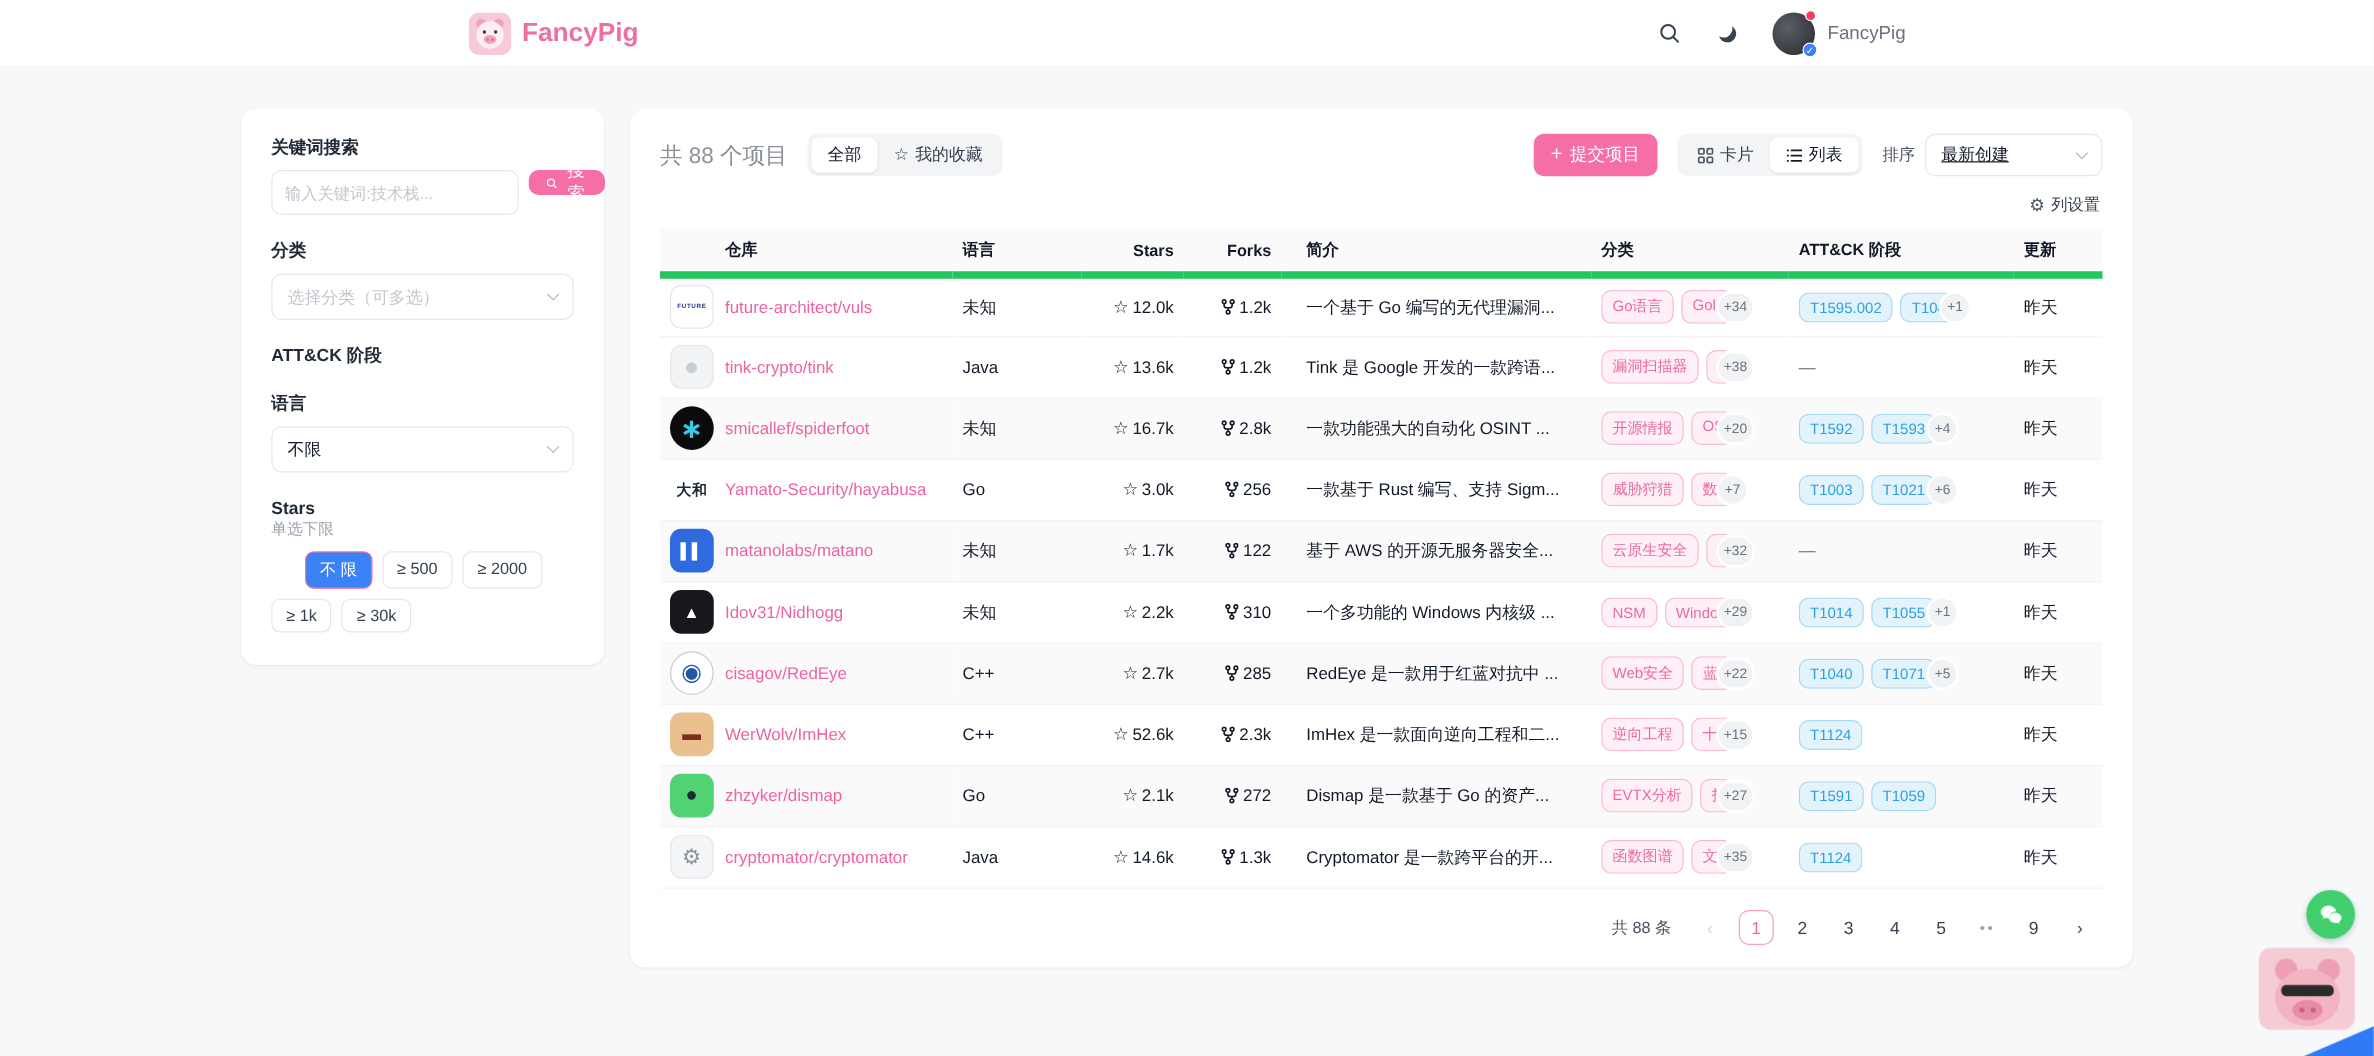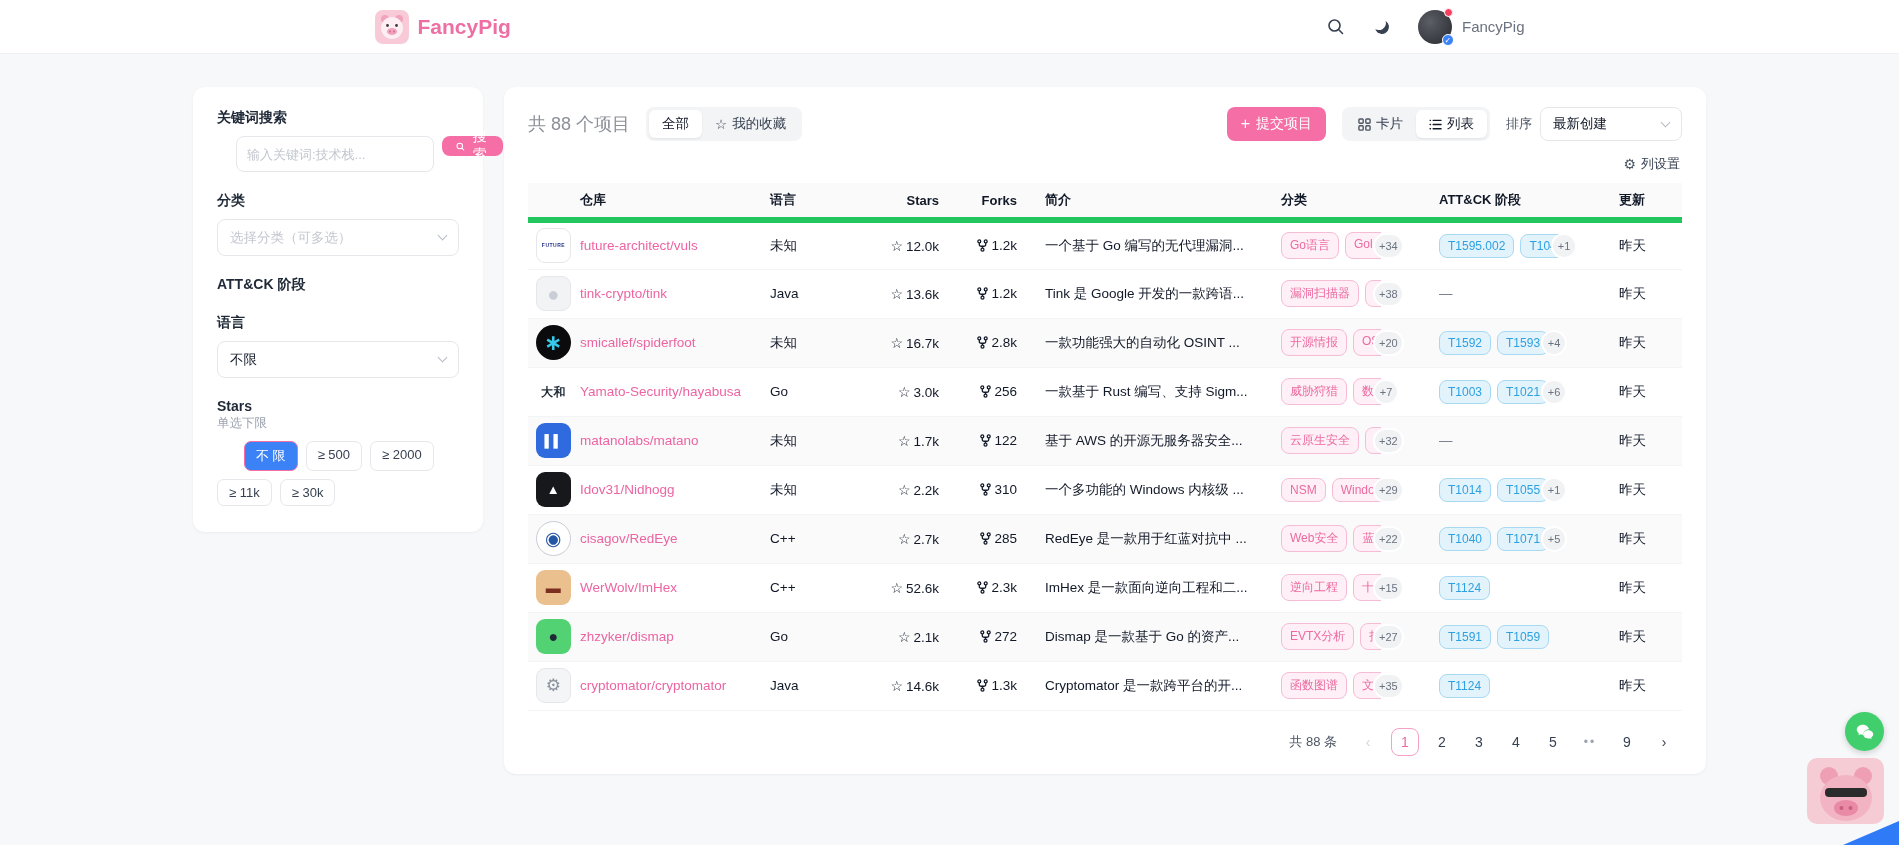--- a/index.html
+++ b/index.html
@@ -29,21 +29,21 @@
   
   .page { width:1513px; margin:33px auto 0; display:flex; gap:21px; align-items:flex-start; }
   .card { background:#fff; border-radius:12px; box-shadow:0 1px 3px rgba(17,24,39,.05); }
 
   
   .sidebar { width:290px; padding:22px 24px 26px; }
   .f-label { font-size:14px; font-weight:bold; color:#1f2937; margin-bottom:9px; }
   .f-group { margin-bottom:20px; }
   .kw-row { display:flex; gap:8px; }
   .kw-input { flex:1; height:36px; border:1px solid #e5e7eb; border-radius:8px; padding:0 10px;
-    font-size:13px; color:#15803d; outline:none; font-family:inherit;margin-left:19px; }
+    font-size:13px; color:#15803d; outline:none; font-family:inherit; }
   .kw-input::placeholder { color:#c3c7ce; }
   .btn-pink { background:#f56fa6; color:#fff; border:none; border-radius:8px; height:20px; padding:0 14px;
     font-size:14px; display:flex; align-items:center; gap:6px; cursor:pointer; font-family:inherit; }
   .select { height:37px; border:1px solid #e5e7eb; border-radius:8px; padding:0 12px; display:flex;
     align-items:center; justify-content:space-between; font-size:13.5px; cursor:pointer; background:#fff; }
   .select .ph { color:#c3c7ce; }
   .select .val { color:#111827; }
   .chev { width:7px; height:7px; border-right:1.5px solid #b6bcc6; border-bottom:1.5px solid #b6bcc6;
     transform:rotate(45deg); margin-top:-4px; flex:none; }
   .hint { font-size:12.5px; color:#9ca3af; margin:-3px 0 9px; }
@@ -54,21 +54,21 @@
   
   .main { width:1202px; padding:20px 24px 18px; }
   .controls { display:flex; align-items:center; }
   .count { font-size:18px; color:#8b9098; }
   .seg { display:flex; background:#f3f4f6; border-radius:8px; padding:3px; margin-left:16px; }
   .seg-item { font-size:13.5px; color:#374151; padding:5px 13px; border-radius:6px; display:flex; align-items:center; gap:5px; cursor:pointer; }
   .seg-item.active { background:#fff; box-shadow:0 1px 2px rgba(0,0,0,.08); color:#111827; }
   .controls .spacer { flex:1; }
   .view-seg { margin-left:16px; }
   .sort-label { font-size:13px; color:#4b5563; margin:0 8px 0 16px; }
-  .sort-select { width:142px; height:34px; }
+  .sort-select { width:142px; height:34px;text-decoration:underline; }
   .colset-row { display:flex; justify-content:flex-end; margin:14px 2px 10px; }
   .colset { display:flex; align-items:center; gap:5px; font-size:13px; color:#374151; cursor:pointer; }
   .gear { font-size:14px; color:#4b5563; }
 
   
   table { width:1154px; border-collapse:collapse; table-layout:fixed; }
   thead th { background:#fafafa; font-size:13px; font-weight:bold; color:#111827; text-align:left;
     height:37px; padding:0 8px; border-bottom:6px solid #22c55e; }
   th.r, td.r { text-align:right; }
   tbody td { height:49px; padding:0 8px; font-size:13.5px; color:#111827; border-bottom:1px solid #f3f4f6;
@@ -183,21 +183,21 @@
         <span class="chev"></span>
       </div>
     </div>
     <div class="f-group" style="margin-bottom:0;">
       <div class="f-label" style="margin-bottom:4px;">Stars</div>
       <div class="hint">单选下限</div>
       <div class="pills">
         <span class="pill active">不 限</span>
         <span class="pill">≥ 500</span>
         <span class="pill">≥ 2000</span>
-        <span class="pill">≥ 11k</span>
+        <span class="pill">≥ 1k</span>
         <span class="pill">≥ 30k</span>
       </div>
     </div>
   </aside>
 
   <main class="card main">
     <div class="controls">
       <span class="count">共 88 个项目</span>
       <div class="seg">
         <span class="seg-item active">全部</span>

